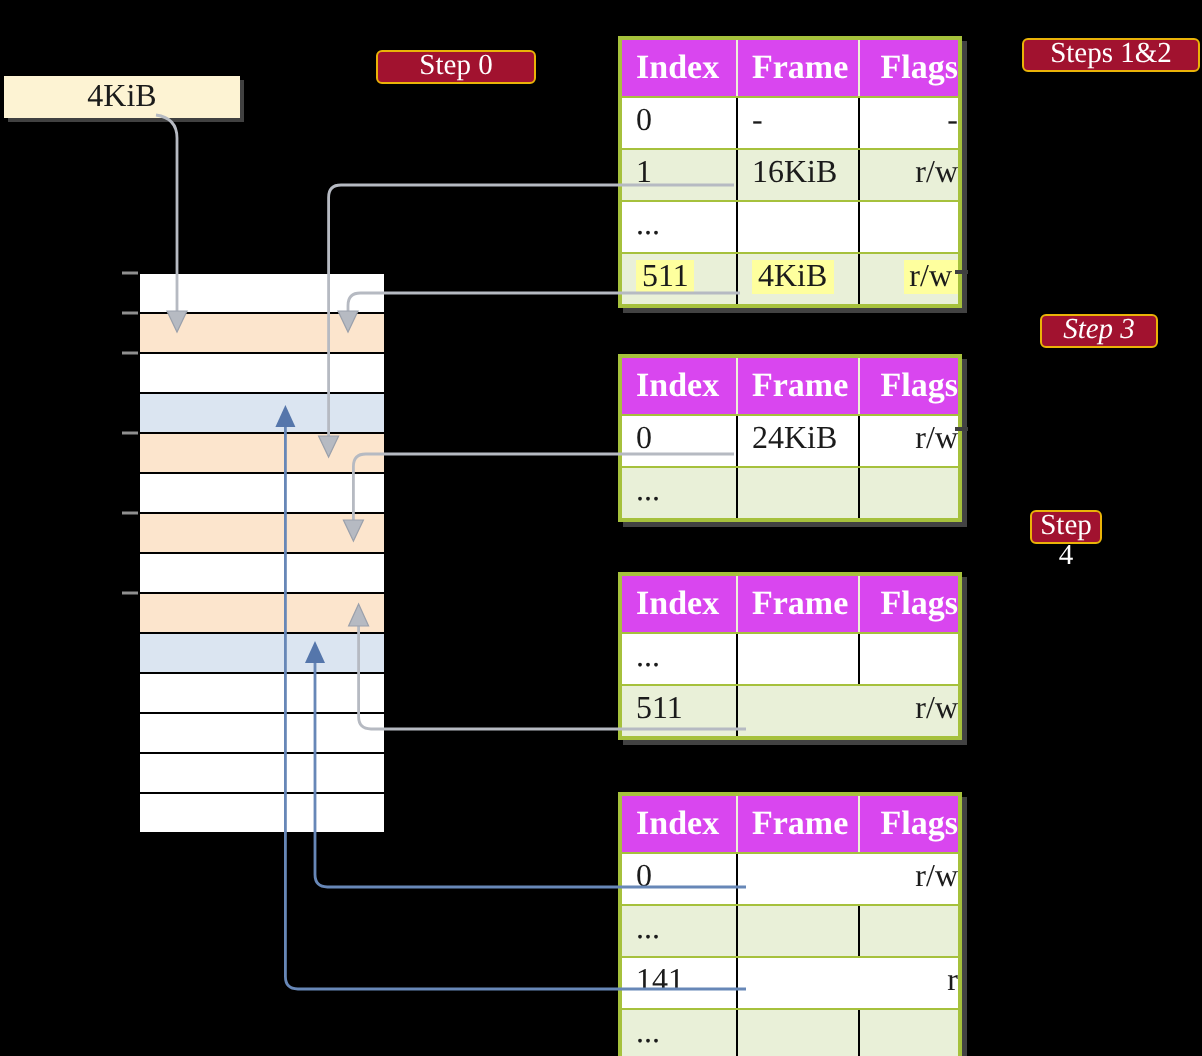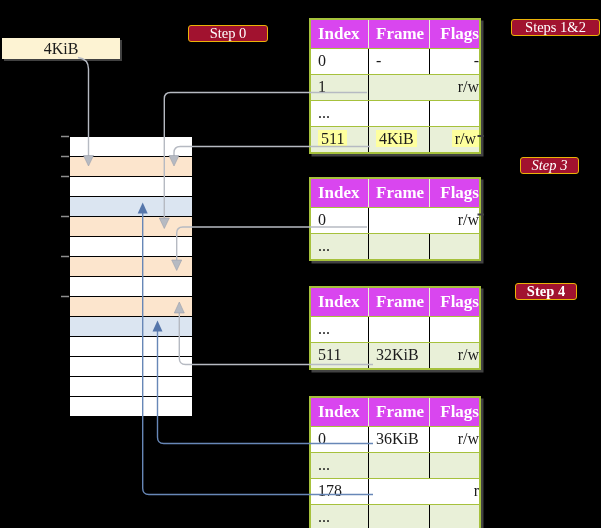--- a/index.html
+++ b/index.html
@@ -19,21 +19,21 @@
   }
   
   .badge{
     position:absolute;height:17px;box-sizing:border-box;
     background:#a1122f;border:1px solid #eab308;border-radius:3px;
     color:#fff;font-size:14.5px;line-height:15px;text-align:center;
   }
   #badge-step0  {left:188px;top:25px; width:80px;}
   #badge-steps12{left:511px;top:19px; width:89px;}
   #badge-step3  {left:520px;top:157px;width:59px;font-style:italic;}
-  #badge-step4  {left:515px;top:283px;width:62px;font-weight:bold;}
+  #badge-step4  {left:515px;top:255px;width:36px;}
   
   .mem{
     position:absolute;left:69px;top:136px;width:122px;
     border:1.3px solid #000;border-bottom:none;
     box-sizing:content-box;
   }
   .mrow{height:20px;box-sizing:border-box;border-bottom:1.3px solid #000;}
   .mrow.white {background:#ffffff;}
   .mrow.orange{background:#fce5cd;}
   .mrow.blue  {background:#dbe5f1;}
@@ -93,20 +93,21 @@
     <div class="cell c1">Frame</div>
     <div class="cell c2">Flags</div>
   </div>
   <div class="row brow">
     <div class="cell c0">0</div>
     <div class="cell c1">-</div>
     <div class="cell c2">-</div>
   </div>
   <div class="row brow alt">
     <div class="cell c0">1</div>
+    <div class="cell c1">16KiB</div>
     <div class="cell c2">r/w</div>
   </div>
   <div class="row brow">
     <div class="cell c0">...</div>
     <div class="cell c1"></div>
     <div class="cell c2"></div>
   </div>
   <div class="row brow alt">
     <div class="cell c0"><span class="hl">511</span></div>
     <div class="cell c1"><span class="hl">4KiB</span></div>
@@ -115,20 +116,21 @@
 </div>
 
 <div class="pt" id="pt2">
   <div class="row hrow">
     <div class="cell c0">Index</div>
     <div class="cell c1">Frame</div>
     <div class="cell c2">Flags</div>
   </div>
   <div class="row brow">
     <div class="cell c0">0</div>
+    <div class="cell c1">24KiB</div>
     <div class="cell c2">r/w</div>
   </div>
   <div class="row brow alt">
     <div class="cell c0">...</div>
     <div class="cell c1"></div>
     <div class="cell c2"></div>
   </div>
 </div>
 
 <div class="pt" id="pt3">
@@ -137,43 +139,41 @@
     <div class="cell c1">Frame</div>
     <div class="cell c2">Flags</div>
   </div>
   <div class="row brow">
     <div class="cell c0">...</div>
     <div class="cell c1"></div>
     <div class="cell c2"></div>
   </div>
   <div class="row brow alt">
     <div class="cell c0">511</div>
-    <div class="cell c1">32KiB</div>
     <div class="cell c2">r/w</div>
   </div>
 </div>
 
 <div class="pt" id="pt4">
   <div class="row hrow">
     <div class="cell c0">Index</div>
     <div class="cell c1">Frame</div>
     <div class="cell c2">Flags</div>
   </div>
   <div class="row brow">
     <div class="cell c0">0</div>
-    <div class="cell c1">36KiB</div>
-    <div class="cell c2">r/w</div>
-  </div>
-  <div class="row brow alt">
-    <div class="cell c0">...</div>
-    <div class="cell c1"></div>
-    <div class="cell c2"></div>
-  </div>
-  <div class="row brow">
-    <div class="cell c0">178</div>
+    <div class="cell c2">r/w</div>
+  </div>
+  <div class="row brow alt">
+    <div class="cell c0">...</div>
+    <div class="cell c1"></div>
+    <div class="cell c2"></div>
+  </div>
+  <div class="row brow">
+    <div class="cell c0">141</div>
     <div class="cell c2">r</div>
   </div>
   <div class="row brow alt">
     <div class="cell c0">...</div>
     <div class="cell c1"></div>
     <div class="cell c2"></div>
   </div>
 </div>
 
 <svg class="overlay" width="601" height="528" viewBox="0 0 601 528">

